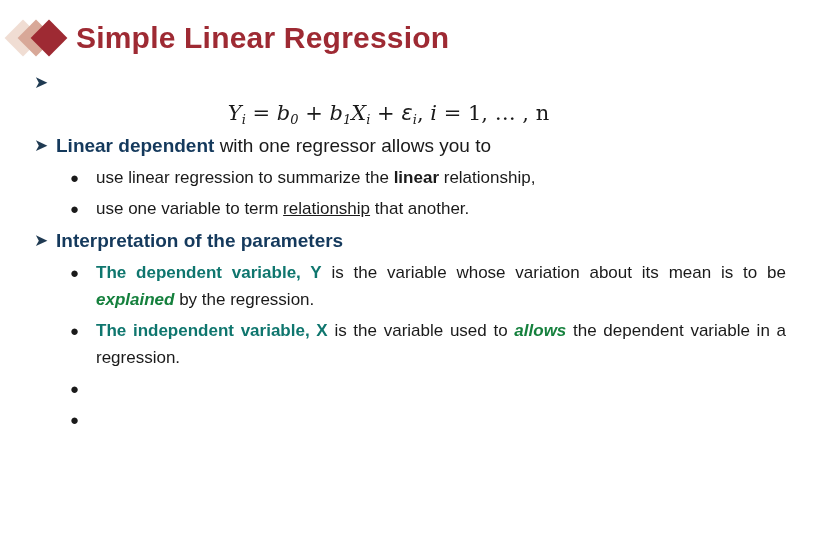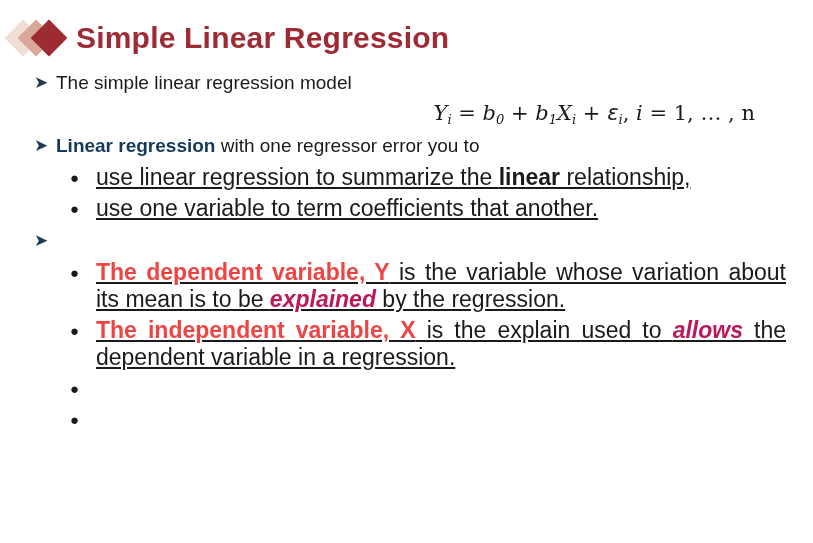--- a/index.html
+++ b/index.html
@@ -75,21 +75,21 @@
     font-size: 19px;
     line-height: 28px;
     color: #1a1a1a;
   }
   .navy-bold {
     color: #14395c;
     font-weight: bold;
   }
 
   .formula {
-    text-align: right;
+    text-align: center;
     font-family: "DejaVu Serif", serif;
     font-size: 21px;
     font-style: italic;
     color: #1a1a1a;
     margin: 4px 0 4px 0;
     padding-right: 40px;
   }
   .formula sub {
     font-size: 0.62em;
     vertical-align: -0.28em;
@@ -102,34 +102,33 @@
     margin-top: 4px;
     padding-left: 48px;
   }
   .lvl2 > .bullet {
     flex: 0 0 26px;
     font-size: 15px;
     line-height: 27px;
     color: #1a1a1a;
   }
   .lvl2 > .text {
-    font-size: 23px;
+    font-size: 17px;
     line-height: 27px;
     text-align: justify;
     max-width: 690px;
-    text-decoration: underline;
   }
   .lvl2.just > .text {
     text-align: justify;
     text-align-last: left;
   }
 
-  b.dark { color: #ef4444; font-weight: bold; }
+  b.dark { color: #0f766e; font-weight: bold; }
   .red-ital {
-    color: #be185d;
+    color: #15803d;
     font-weight: bold;
     font-style: italic;
   }
   u.plain { text-decoration: underline; }
 
   sub.small { font-size: 0.68em; vertical-align: -0.25em; font-weight: bold; }
   .greek { font-family: "DejaVu Sans", sans-serif; }
 </style>
 </head>
 <body>
@@ -142,63 +141,63 @@
       <div class="diamond d2"></div>
       <div class="diamond d3"></div>
     </div>
     <div class="slide-title">Simple Linear Regression</div>
   </div>
 
   <div class="body">
 
     <div class="lvl1">
       <div class="marker">➤</div>
-      <div class="text">The simple linear regression model</div>
     </div>
 
     <div class="formula">
       <span>Y</span><sub>i</sub>
       <span class="op">=</span>
       <span>b</span><sub>0</sub>
       <span class="op">+</span>
       <span>b</span><sub>1</sub><span>X</span><sub>i</sub>
       <span class="op">+</span>
       <span class="greek">ε</span><sub>i</sub><span class="op">,</span>
       <span>i</span>
       <span class="op">=</span>
       <span class="op">1, … , n</span>
     </div>
 
     <div class="lvl1">
       <div class="marker">➤</div>
-      <div class="text"><span class="navy-bold">Linear regression</span><span> with one regressor error you to</span></div>
+      <div class="text"><span class="navy-bold">Linear dependent</span><span> with one regressor allows you to</span></div>
     </div>
 
     <div class="lvl2">
       <div class="bullet">●</div>
       <div class="text"><span>use linear regression to summarize the </span><b>linear</b><span> relationship,</span></div>
     </div>
 
     <div class="lvl2">
       <div class="bullet">●</div>
-      <div class="text"><span>use one variable to term </span><u class="plain">coefficients</u><span> that another.</span></div>
+      <div class="text"><span>use one variable to term </span><u class="plain">relationship</u><span> that another.</span></div>
     </div>
 
     <div class="lvl1">
       <div class="marker">➤</div>
+      <div class="text"><span class="navy-bold">Interpretation of the parameters</span></div>
     </div>
 
     <div class="lvl2 just">
       <div class="bullet">●</div>
       <div class="text"><b class="dark">The dependent variable, Y</b><span> is the variable whose variation about its mean is to be </span><span class="red-ital">explained</span><span> by the regression.</span></div>
     </div>
 
     <div class="lvl2 just">
       <div class="bullet">●</div>
-      <div class="text"><b class="dark">The independent variable, X</b><span> is the explain used to </span><span class="red-ital">allows</span><span> the dependent variable in a regression.</span></div>
+      <div class="text"><b class="dark">The independent variable, X</b><span> is the variable used to </span><span class="red-ital">allows</span><span> the dependent variable in a regression.</span></div>
     </div>
 
     <div class="lvl2 just">
       <div class="bullet">●</div>
     </div>
 
     <div class="lvl2 just">
       <div class="bullet">●</div>
     </div>
 

